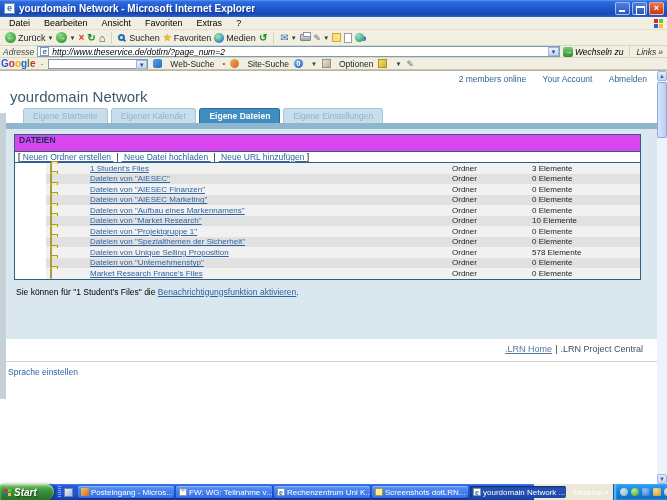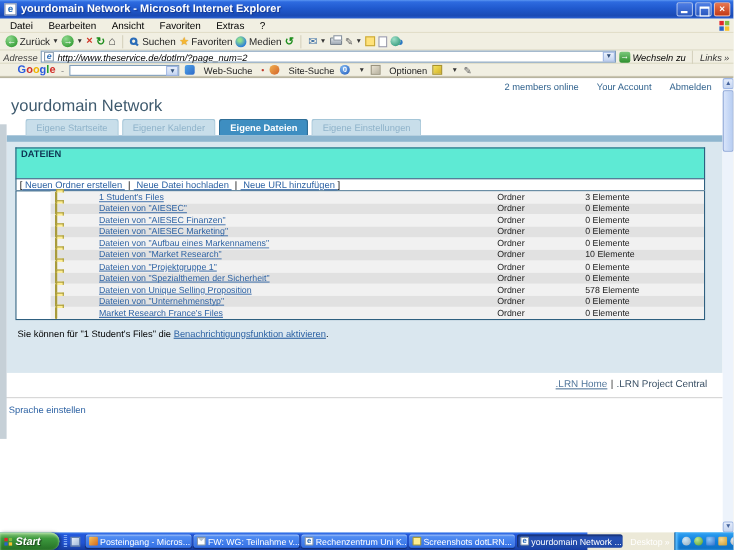--- a/index.html
+++ b/index.html
@@ -69,21 +69,21 @@
   .addr-url { flex:1; white-space:nowrap; overflow:hidden; }
   .combo-dd { width:11px; height:9px; background:linear-gradient(180deg,#EAF1FC,#C4D4F0); border:1px solid #9EB6E4;
     font-size:6px; line-height:8px; text-align:center; color:#33507A; flex:none; }
   .go-ic { width:10px; height:10px; border-radius:2px; background:linear-gradient(180deg,#7CC97C,#2E8F2E);
     color:#fff; font-size:8px; line-height:10px; text-align:center; font-weight:bold; }
   .go-group { display:flex; align-items:center; gap:2px; color:#000; white-space:nowrap; }
   .links-group { display:flex; align-items:center; gap:2px; color:#333; white-space:nowrap; }
 
   
   .googlebar { height:12px; display:flex; align-items:center; gap:5px; font-size:8.5px;
-    background:#F1EFE2; border-bottom:1px solid #C9C5B0; padding-left:16px; color:#222; }
+    background:#F1EFE2; border-bottom:1px solid #C9C5B0; padding-left:1px; color:#222; }
   .g-logo { font-weight:bold; font-size:10px; letter-spacing:0; }
   .g-logo span:nth-child(1){color:#2A5ADE} .g-logo span:nth-child(2){color:#D22E2A}
   .g-logo span:nth-child(3){color:#F0B400} .g-logo span:nth-child(4){color:#2A5ADE}
   .g-logo span:nth-child(5){color:#1E9E2E} .g-logo span:nth-child(6){color:#D22E2A}
   .g-dash { color:#888; }
   .g-input { width:100px; height:10px; background:#fff; border:1px solid #7F9DB9; display:flex; justify-content:flex-end; }
   .gb-item { display:flex; align-items:center; gap:8px; white-space:nowrap; }
   .g-ic { width:9px; height:9px; border-radius:2px; background:linear-gradient(135deg,#4FA3E8,#2E69C8); }
   .g-ic.orange { background:linear-gradient(135deg,#F2B24F,#D2622A); border-radius:50%; }
   .info-circ { width:9px; height:9px; border-radius:50%; background:radial-gradient(circle at 35% 30%,#7FB8F2,#1E56B8);
@@ -103,21 +103,21 @@
   .tabs { display:flex; gap:3px; margin-left:23px; align-items:flex-end; position:relative; z-index:2; }
   .tab { font-size:8.5px; padding:2px 9px 2px 9px; background:#C8DEEA; color:#8FB3CA;
     border:1px solid #A5C6D8; border-bottom:none; border-radius:3px 3px 0 0; white-space:nowrap; }
   .tab.active { background:#3E8EC1; color:#fff; border-color:#2F6E97; font-weight:bold; }
 
   .left-strip { position:absolute; left:0; top:42px; width:6px; height:286px; background:#C6D0D7; }
   .tab-strip { height:6px; background:#8FB6CF; margin-left:6px; }
   .panel { background:#DAE7EF; margin-left:6px; height:210px; padding:5px 8px 0 8px; }
 
   .portlet { margin-right:8px; }
-  .portlet-header { height:28px; line-height:10px; background:#5eead4; border:1px solid #2F6080; border-bottom:none;
+  .portlet-header { height:17px; line-height:10px; background:#d946ef; border:1px solid #2F6080; border-bottom:none;
     font-size:8.5px; font-weight:bold; color:#0D3553; padding-left:4px; }
   .portlet-actions { height:11px; line-height:10px; background:#fff; border:1px solid #2F6080; border-bottom:none;
     font-size:8.5px; padding-left:3px; color:#000; white-space:nowrap; }
   .portlet-actions a, .file-name a, .notify a, .lrn-home { color:#2E63A4; text-decoration:underline; cursor:pointer; }
   .action-sep { margin:0 3px; color:#000; }
 
   .file-table { border:1px solid #2F6080; background:#fff; }
   .file-row { display:grid; grid-template-columns:20px 1fr 80px 108px; height:10.5px; align-items:center; font-size:8px;margin-left:31px; }
   .file-row:nth-child(odd) { background:#F1F1F1; }
   .file-row:nth-child(even) { background:#E1E1E1; }

